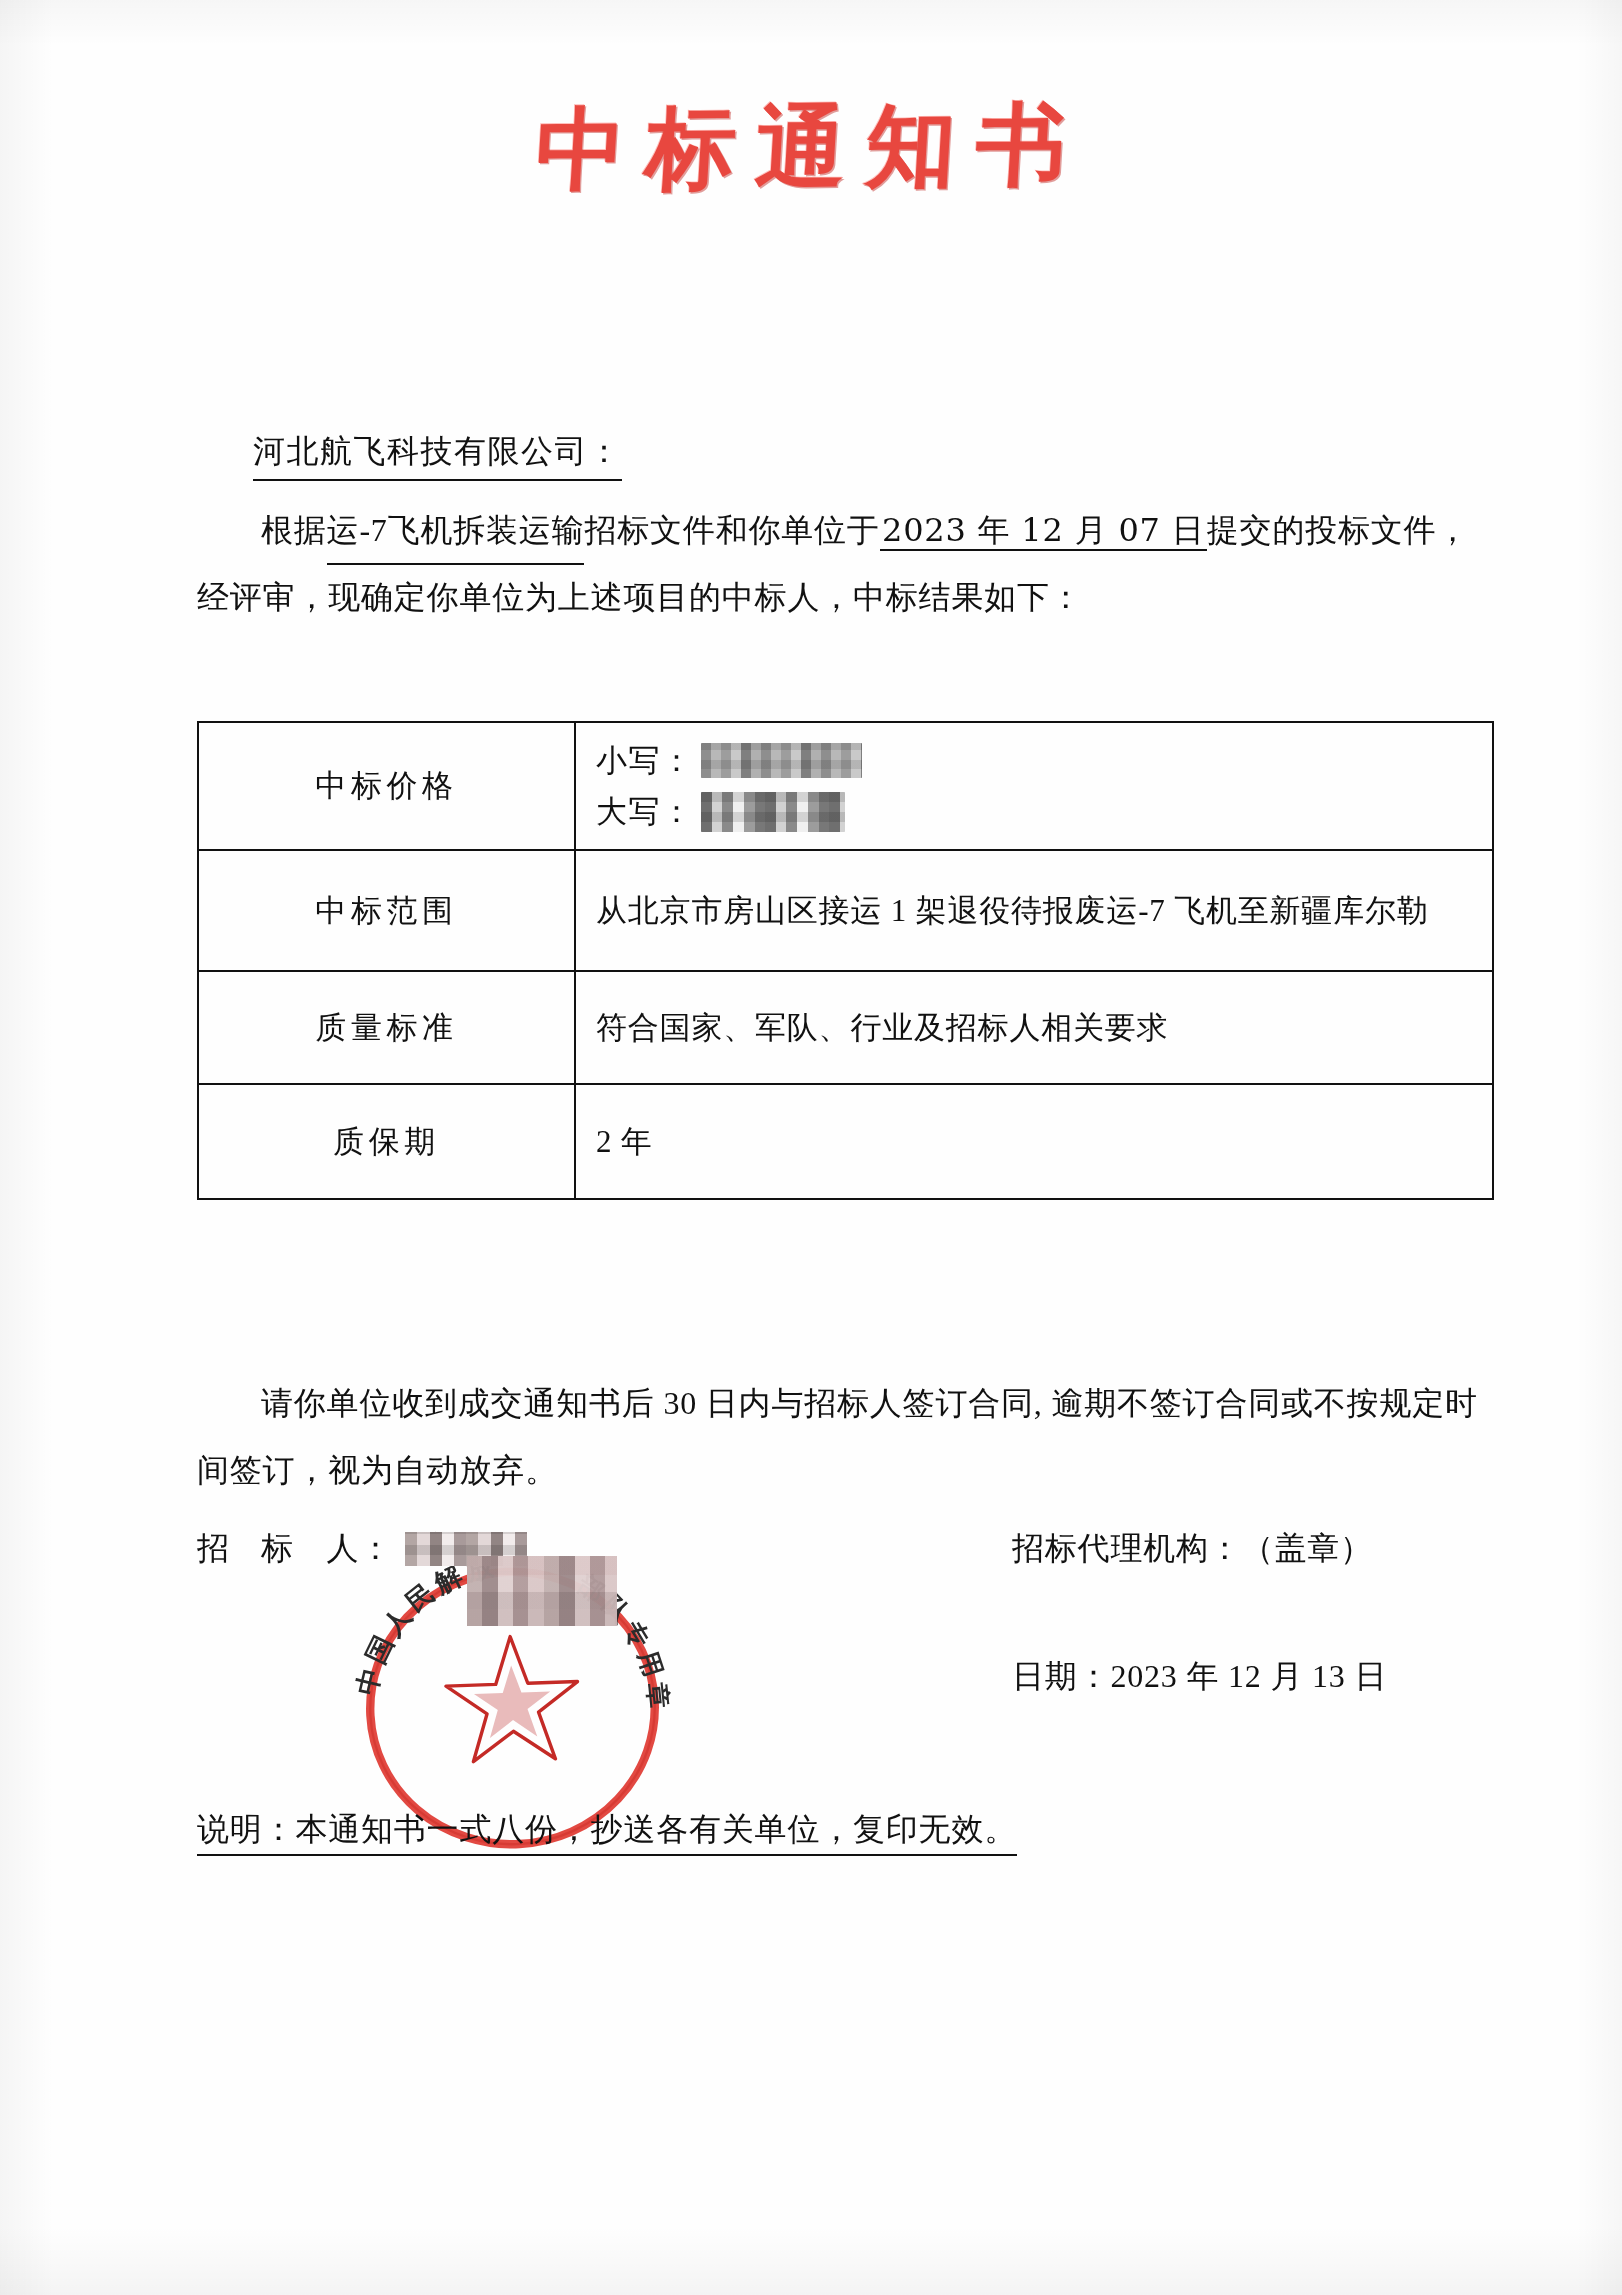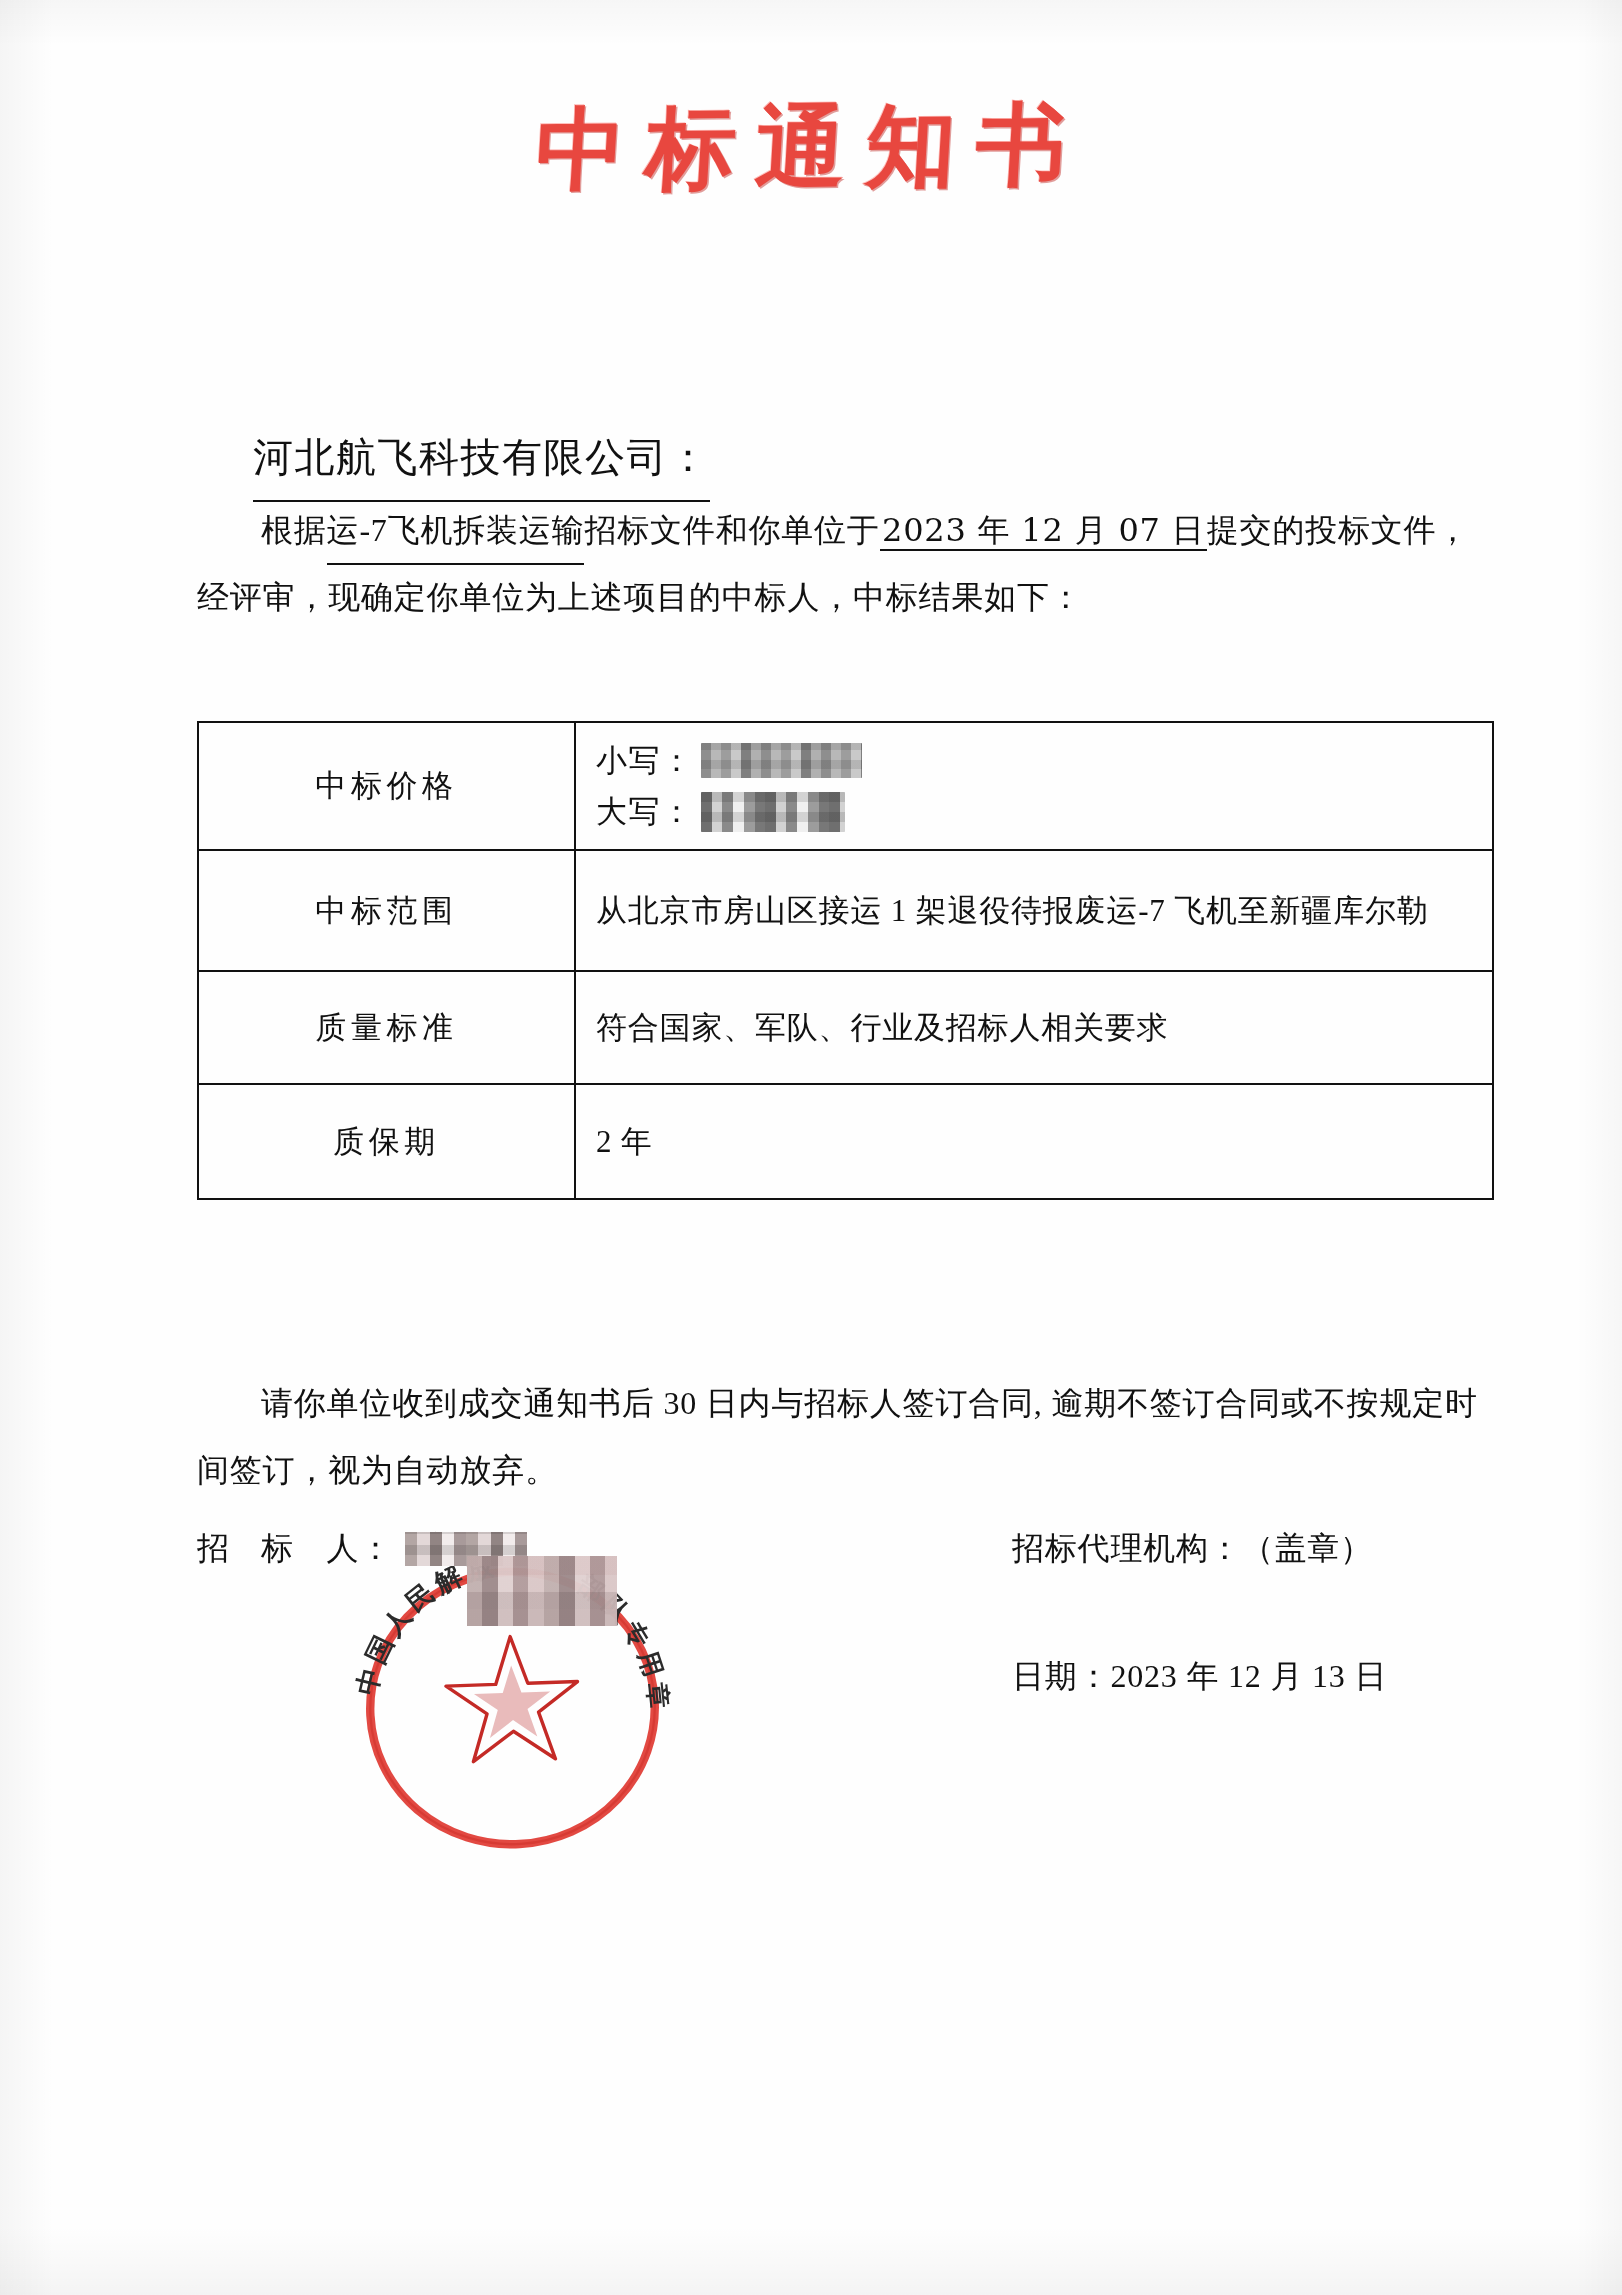--- a/index.html
+++ b/index.html
@@ -64,24 +64,24 @@
     white-space: nowrap;
   }
   #project-no .label { letter-spacing: 2.3px; }
   #project-no .value { font-family: "DejaVu Serif", serif; letter-spacing: 0.4px; }
 
   
   #addressee {
     position: absolute;
     top: 430px;
     left: 253px;
-    font-size: 40px;
+    font-size: 32px;
     letter-spacing: 1.5px;
     border-bottom: 2.3px solid #111;
-    padding-bottom: 15px;
+    padding-bottom: 5px;
     white-space: nowrap;
   }
 
   
   #intro {
     position: absolute;
     top: 497px;
     left: 197px;
     width: 1301px;
     font-size: 32px;
@@ -339,15 +339,16 @@
       <text font-family="'DejaVu Serif','Liberation Serif',serif" font-size="35" font-weight="700" fill="#2b2b2b" letter-spacing="6">
         <textPath href="#rimPathL" startOffset="8%">中国人民解放军</textPath>
       </text>
       <text font-family="'DejaVu Serif','Liberation Serif',serif" font-size="33" font-weight="700" fill="#2b2b2b" letter-spacing="7">
         <textPath href="#rimPathR" startOffset="30%">部队专用章</textPath>
       </text>
     </svg>
   </div>
   <div id="seal-mosaic"></div>
 
+  <div id="footer-note">说明：本通知书一式八份，抄送各有关单位，复印无效。</div>
 
 </div>
 
 
 </body></html>

